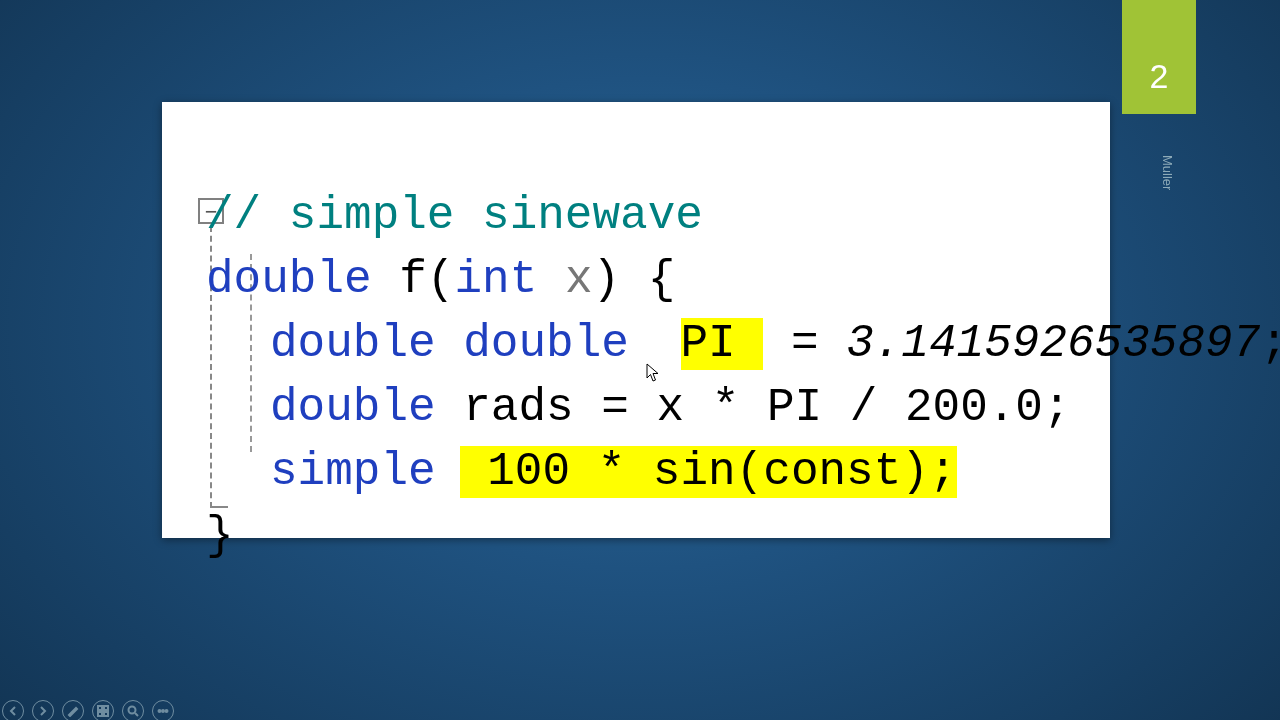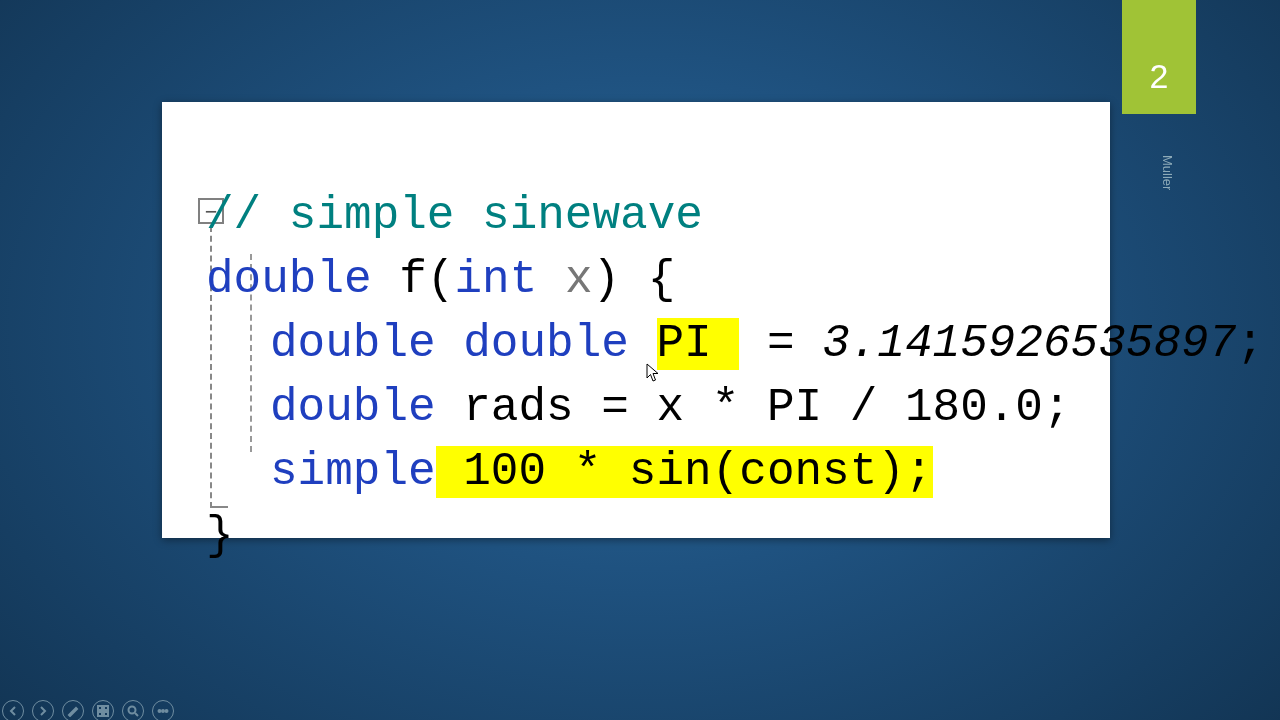--- a/index.html
+++ b/index.html
@@ -82,21 +82,21 @@
     padding-top: 18px;
     padding-left: 44px;
     white-space: pre;
     color: #000;
   }
   .c-comment { color: #008080; }
   .c-kw      { color: #1f3fbf; }
   .c-fn      { color: #000; }
   .c-param   { color: #777; }
   .c-num     { color: #000; font-style: italic; }
-  .hl        { background: #ffff00; }
+  .hl        { background: #ffff00; margin-left: 24px; }
   .indent1 { display:inline-block; width: 64px; }
   
   .cursor {
     position: absolute;
     left: 646px; top: 363px;
     width: 14px; height: 20px;
     pointer-events: none;
   }
   
   .controls {
@@ -133,21 +133,21 @@
     <span>−</span>
   </div>
   <div class="fold-line-v"></div>
   <div class="fold-line-h"></div>
   <div class="indent-guide"></div>
 
   <div class="code">
 <span class="c-comment">// simple sinewave</span>
 <span class="c-kw">double</span> <span class="c-fn">f</span>(<span class="c-kw">int</span> <span class="c-param">x</span>) <span>{</span>
 <span class="indent1"></span><span class="c-kw">double</span> <span class="c-kw">double</span> <span class="hl"><span>PI</span> </span><span> = </span><span class="c-num">3.1415926535897</span><span>;</span>
-<span class="indent1"></span><span class="c-kw">double</span> <span>rads</span><span> = </span><span>x * PI / 180.0</span><span>;</span>
+<span class="indent1"></span><span class="c-kw">double</span> <span>rads</span><span> = </span><span>x * PI / 200.0</span><span>;</span>
 <span class="indent1"></span><span class="c-kw">simple</span><span class="hl"> 100 * sin(const);</span>
 <span>}</span>
   </div>
 </div>
 
 <svg class="cursor" viewBox="0 0 14 20">
   <path d="M1 1 L1 15 L4.5 11.5 L7 18 L9.5 17 L7 10.5 L12 10.5 Z" fill="#fff" stroke="#000" stroke-width="1"></path>
 </svg>
 
 <div class="controls">

